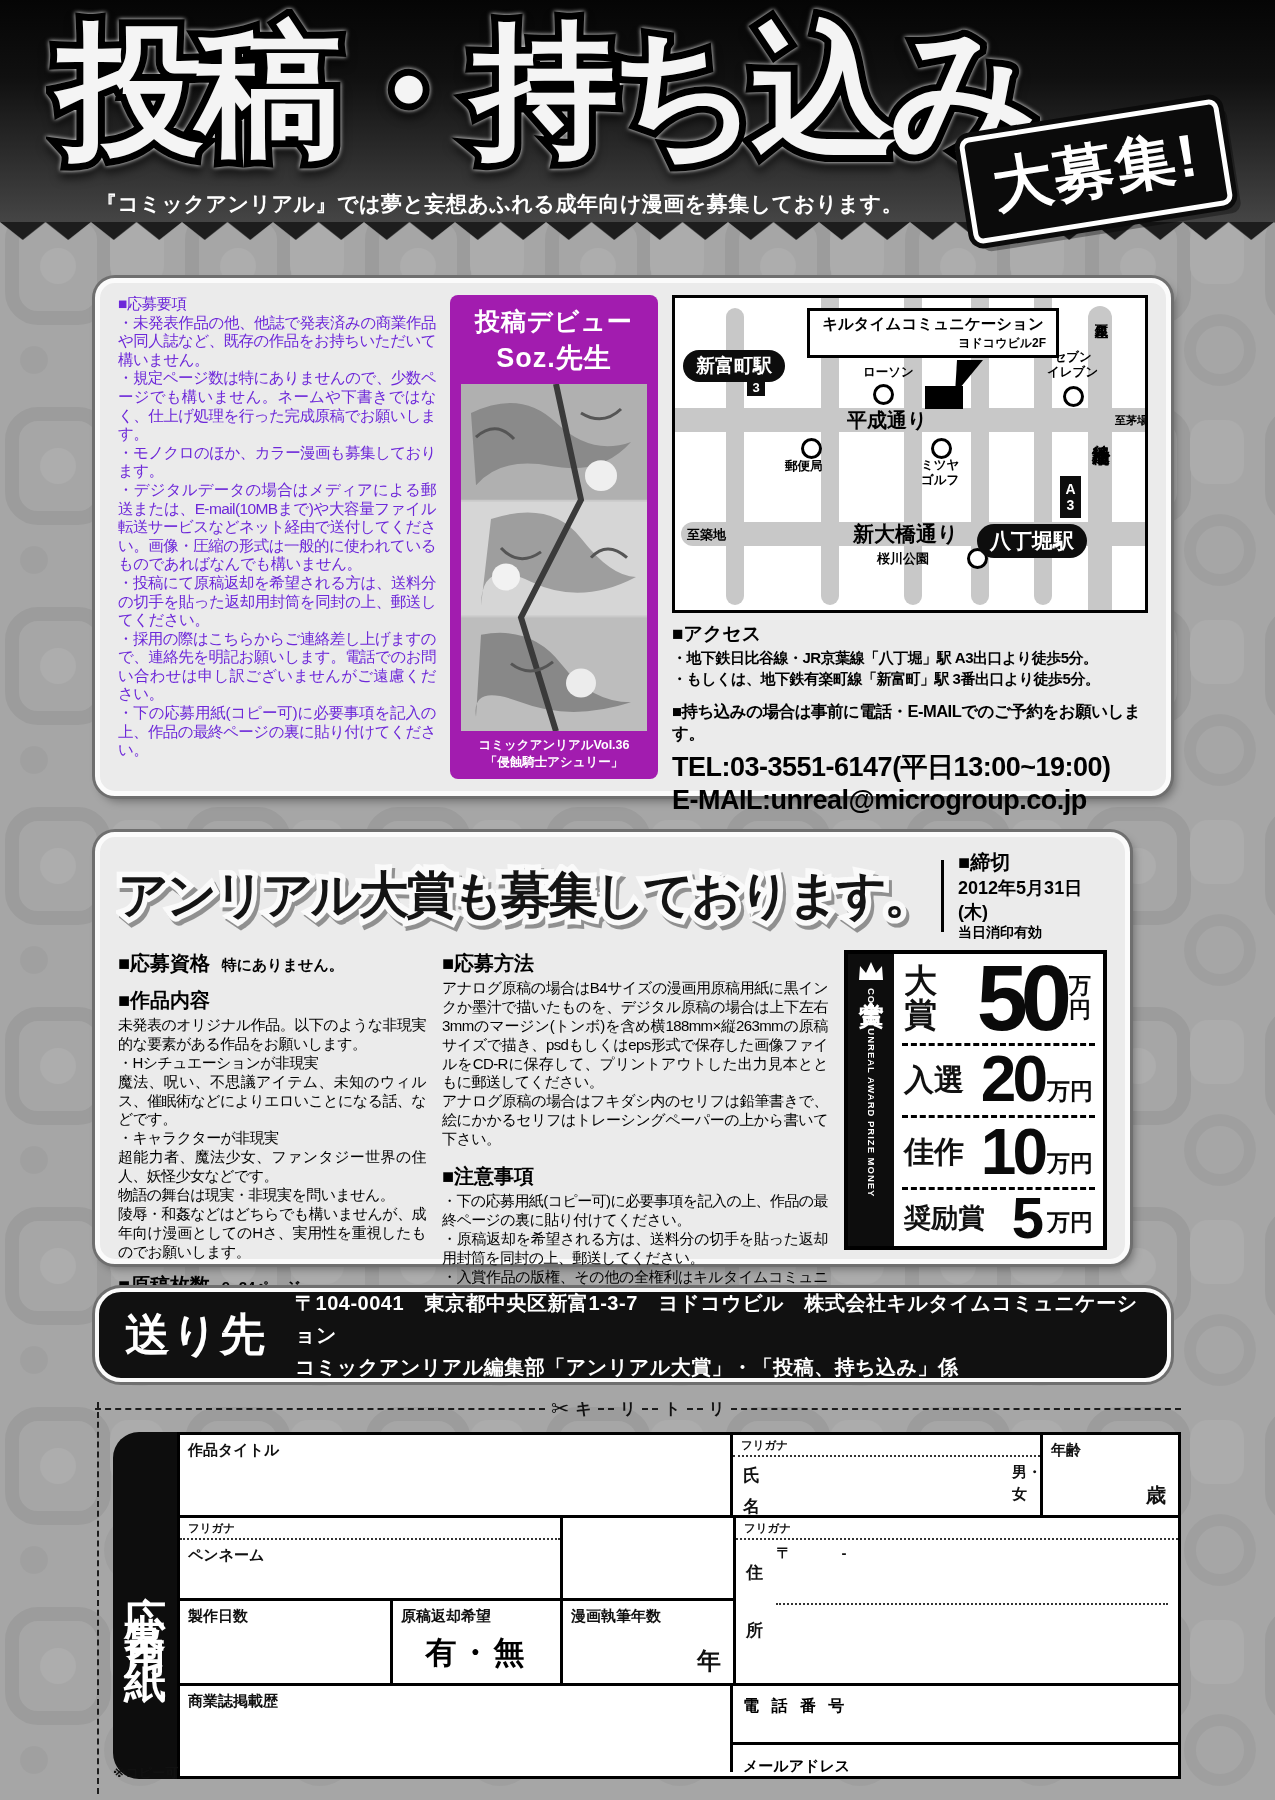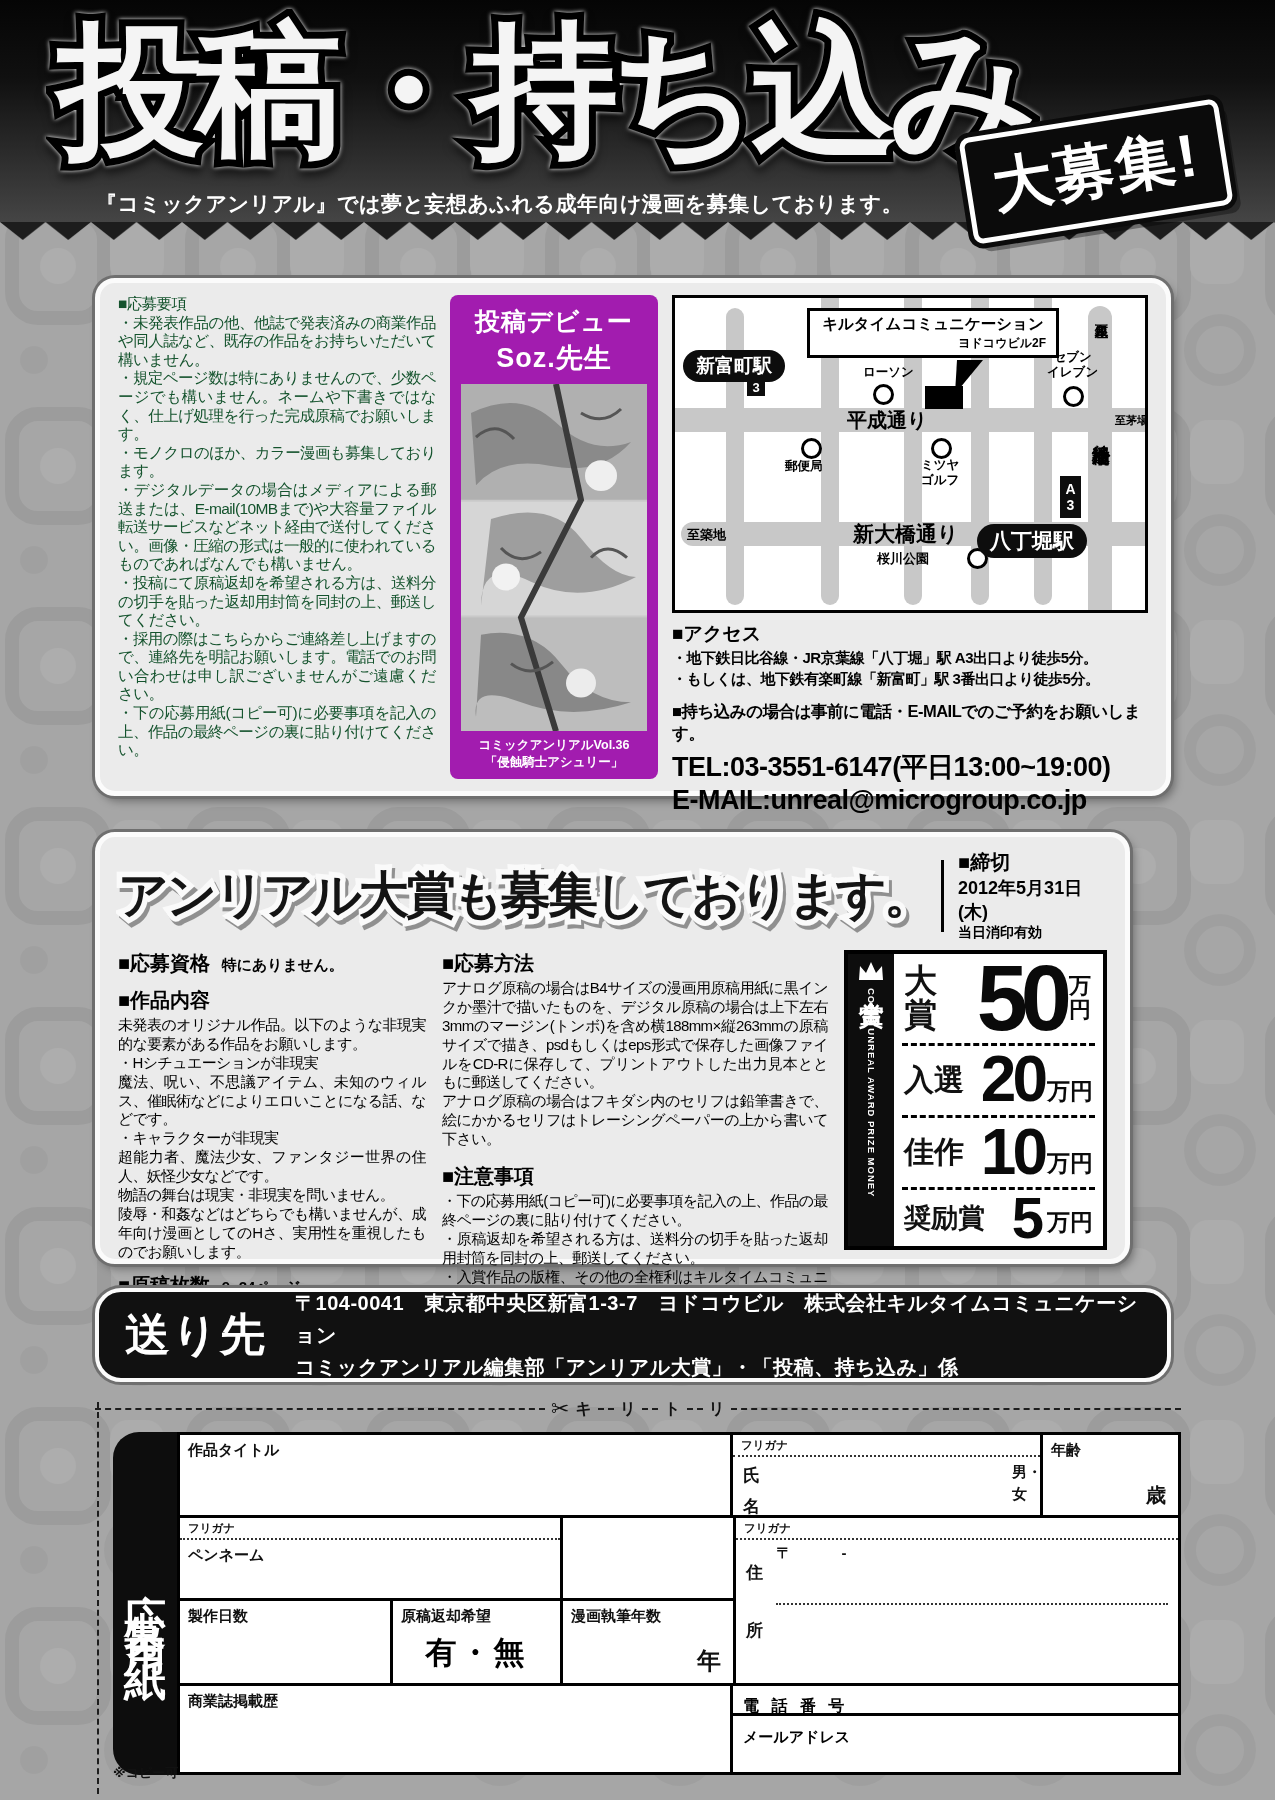--- a/index.html
+++ b/index.html
@@ -26,21 +26,21 @@
 
   
   .panel{position:absolute;background:#ebebeb;border:5px solid #fbfbfb;border-radius:20px;
     box-shadow:0 0 0 3px #6f6f6f,4px 5px 8px rgba(0,0,0,.35);}
   .p1{left:95px;top:278px;width:1076px;height:518px;padding:12px 18px;box-sizing:border-box;}
   .p2{left:95px;top:832px;width:1035px;height:432px;padding:8px 14px;box-sizing:border-box;}
 
   .p1-cols{display:flex;gap:14px;height:100%;}
   .gcol{width:318px;flex:0 0 auto;}
   .h-black{font-size:22px;font-weight:900;color:#111;margin:0 0 4px 0;}
-  .gtext p{margin:0;font-size:15.5px;line-height:1.2;font-weight:500;color:#14532d;
+  .gtext p{margin:0;font-size:15.5px;line-height:1.2;font-weight:500;color:#6d28d9;
     text-align:justify;letter-spacing:-0.6px;}
 
   
   .debut{width:208px;flex:0 0 auto;background:#a21caf;border-radius:8px;display:flex;
     flex-direction:column;align-items:center;padding:10px 8px 8px;box-sizing:border-box;}
   .debut-h1{color:#fff;font-size:25px;font-weight:900;letter-spacing:1px;}
   .debut-h2{color:#fff;font-size:27px;font-weight:900;letter-spacing:1px;margin-top:2px;}
   .debut-img{flex:1;width:186px;margin:8px 0 6px;background:#777;overflow:hidden;}
   .debut-cap{color:#fff;font-size:12.5px;font-weight:bold;text-align:center;line-height:1.35;}
 
@@ -151,21 +151,21 @@
   .retval{font-size:31px;font-weight:900;text-align:center;letter-spacing:3px;margin-top:6px;}
   .cell-years{flex:1;}
   .cell-addr{flex:1;display:flex;flex-direction:column;}
   .addrbody{display:flex;flex:1;padding:4px 10px;}
   .addrright{flex:1;padding-left:10px;}
   .postline{font-size:15px;font-weight:700;color:#111;}
   .postline .dash{margin-left:46px;}
   .addrdot{border-top:2px dotted #333;margin-top:40px;}
   .cell-hist{width:553px;height:86px;}
   .rightstack{flex:1;display:flex;flex-direction:column;}
-  .cell-phone{height:30px;border-bottom:3px solid #000;}
+  .cell-phone{height:59px;border-bottom:3px solid #000;}
   .phone-lbl{font-size:16px;font-weight:700;letter-spacing:4px;padding:10px 10px 0;}
   .cell-mail{flex:1;}
   .mail-lbl{font-size:15px;font-weight:700;padding:12px 10px 0;}
   .copynote{position:absolute;left:113px;top:1764px;font-size:13px;font-weight:700;color:#111;}
 </style>
 </head>
 <body>
 
 <div class="page">
 

